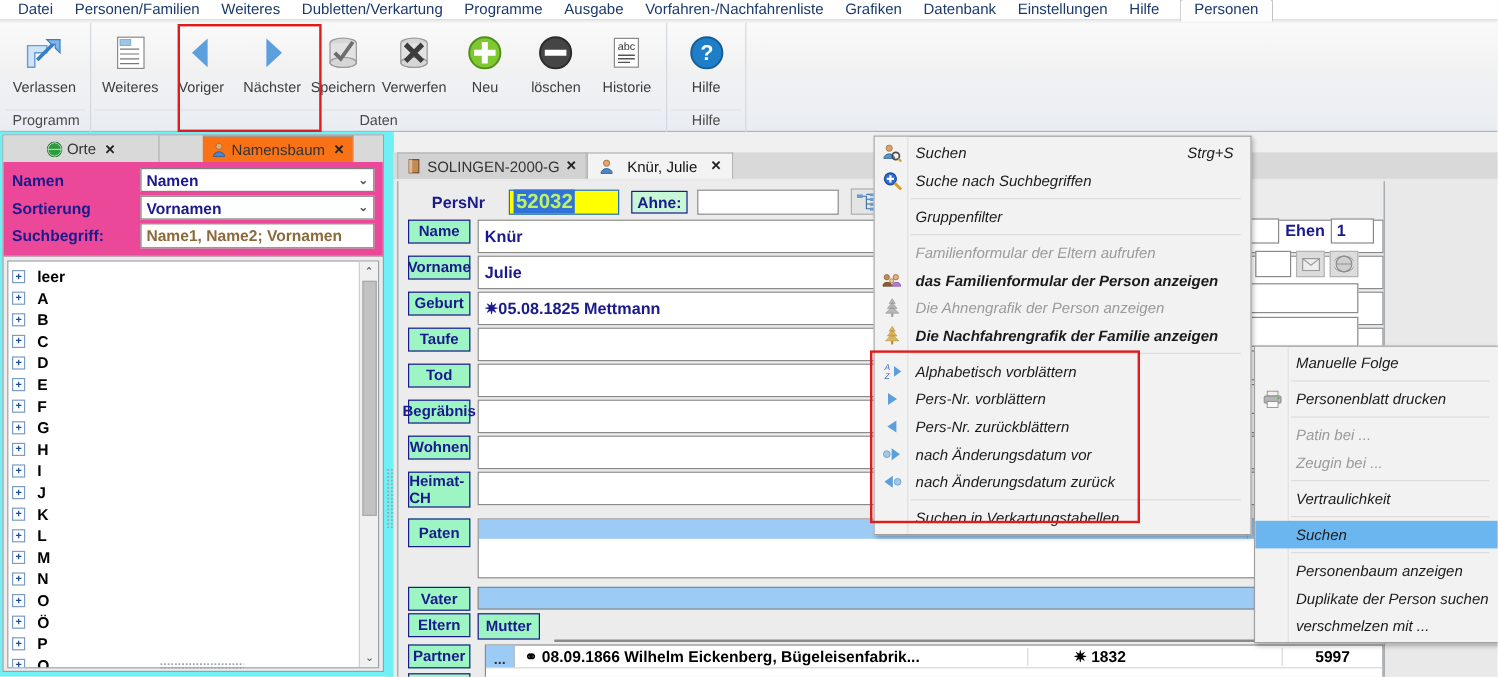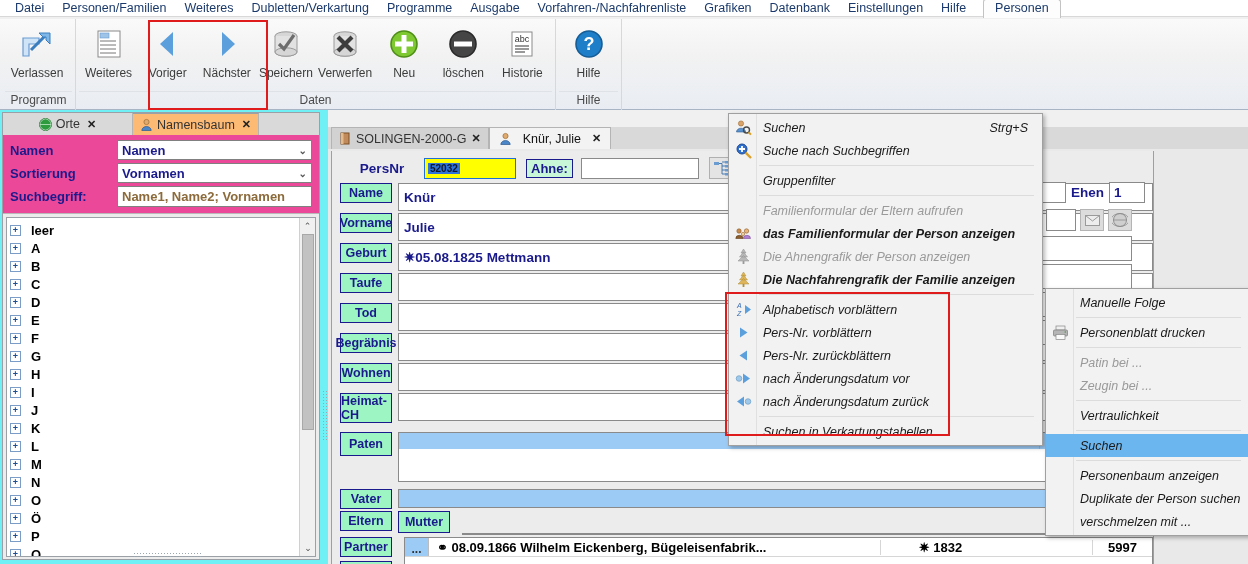--- a/index.html
+++ b/index.html
@@ -92,29 +92,29 @@
     width: 328px; height: 454px;
     background: #6ef0f5;
     padding: 0;
   }
   .lp-inner {
     position: absolute; left: 2px; top: 2px;
     width: 318px; height: 448px;
     background: #ececec;
     border: 1px solid #9aa0a6;
   }
-  .lp-tabs { display: flex; height: 22px; background: #d9d9d9; }
+  .lp-tabs { display: flex; height: 22px; background: #d9d9d9; gap: 36px; }
   .lp-tab {
     display: flex; align-items: center; gap: 4px;
     padding: 0 7px; font-size: 12.5px; color: #333;
     border-right: 1px solid #b4b4b4;
     background: #d9d9d9;
     cursor: default;
   }
-  .lp-tab.active { background: #fdba74; border-top: 1px solid #9aa0a6; }
+  .lp-tab.active { background: #f97316; border-top: 1px solid #9aa0a6; }
   .lp-tab .x { font-weight: bold; font-size: 11px; color: #222; margin-left: 3px; }
 
   .lp-form {
     background: #ec4899;
     padding: 5px 7px 6px 7px;
     border-bottom: 1px solid #b9b9b9;
   }
   .lp-row { display: flex; align-items: center; margin-bottom: 3px; }
   .lp-label {
     width: 107px; font-size: 13px; font-weight: bold; color: #1a1a8c;
@@ -210,21 +210,21 @@
   }
   .persnr-lbl {
     width: 84px; text-align: center; font-size: 13.5px; font-weight: bold; color: #1a1a8c;
   }
   .persnr-val {
     width: 92px; height: 21px; background: #ffff00;
     border: 1px solid #1f6fd0; display: flex; align-items: center;
     padding-left: 3px;
   }
   .persnr-val span {
-    background: #2f72d8; color: #0f172a; font-size: 10px; font-weight: bold;
+    background: #2f72d8; color: #bef264; font-size: 17px; font-weight: bold;
     padding: 0 2px;
   }
   .ahne-lbl {
     margin-left: 10px; padding: 1px 4px; font-size: 13px; font-weight: bold;
     color: #1a1a8c; border: 1px solid #1a1a8c; background: #c8f7d8;
   }
   .ahne-input {
     margin-left: 8px; width: 118px; height: 21px;
     background: #fff; border: 1px solid #8a8a8a;
   }
@@ -273,21 +273,21 @@
     font-size: 13px; font-weight: bold; color: #000;
   }
   .partner-row .dots3 {
     width: 24px; height: 18px; background: #9ccbf5; color: #333;
     display: flex; align-items: flex-end; justify-content: center;
     font-size: 12px; border-right: 1px solid #bcbcbc;
   }
   .partner-row .c-main { flex: 1; padding-left: 8px; white-space: nowrap; overflow: hidden; }
   .partner-row .c-born { width: 120px; text-align: center; border-left: 1px solid #d6d6d6; }
   .partner-row .c-blank { width: 92px; border-left: 1px solid #d6d6d6; }
-  .partner-row .c-num { width: 60px; text-align: center; border-left: 1px solid #d6d6d6; }
+  .partner-row .c-num { width: 84px; text-align: center; border-left: 1px solid #d6d6d6; }
 
   
   .right-col {
     position: absolute; left: 700px; top: 28px; width: 122px;
   }
   .ehen-row { display: flex; align-items: center; height: 26px; }
   .small-input { width: 34px; height: 21px; background: #fff; border: 1px solid #8a8a8a; }
   .ehen-lbl { font-size: 13.5px; font-weight: bold; color: #1a1a8c; margin: 0 5px; }
   .ehen-val {
     width: 36px; height: 21px; background: #fff; border: 1px solid #8a8a8a;

